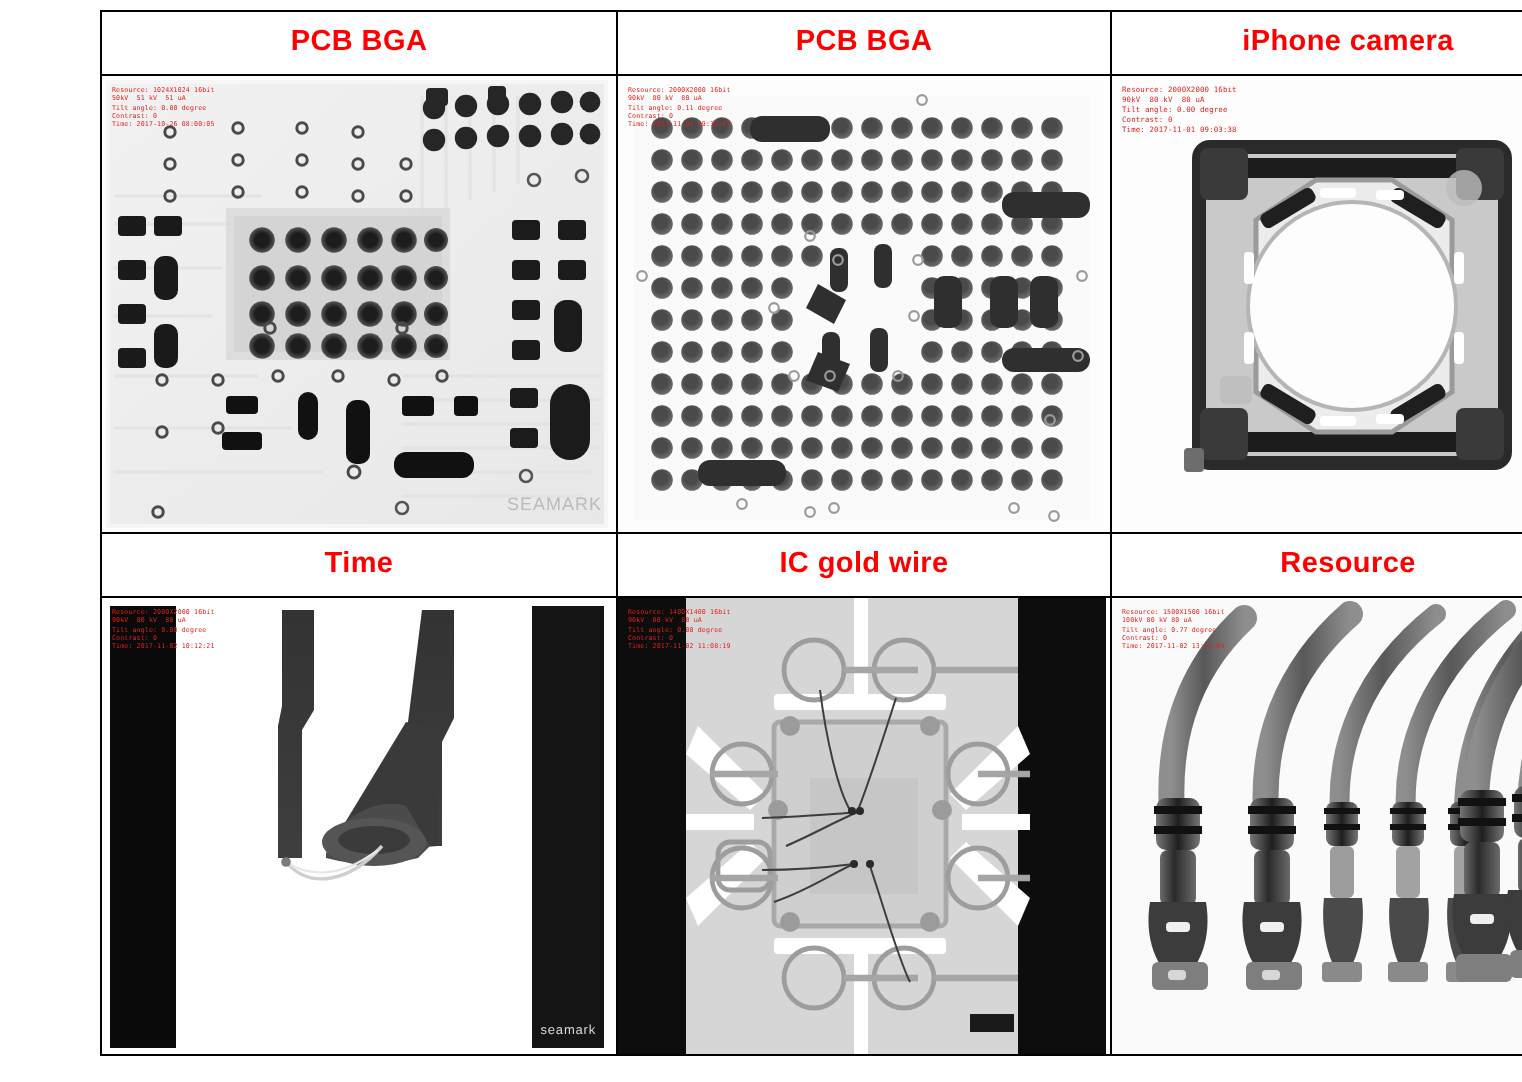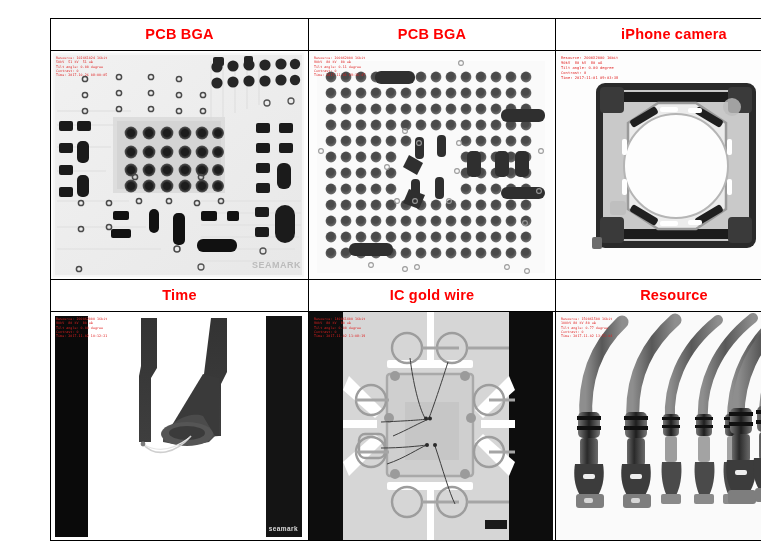--- a/index.html
+++ b/index.html
@@ -1,28 +1,28 @@
 <!DOCTYPE html>
 <html><head>
 <meta charset="utf-8">
 <style>
   html,body{margin:0;padding:0;background:#fff;}
   body{width:761px;height:541px;font-family:"Liberation Sans",sans-serif;overflow:hidden;}
-  .sheet{position:absolute;left:8px;top:18px;width:742px;height:518px;box-sizing:border-box;padding-left:42px;}
+  .sheet{position:absolute;left:8px;top:5px;width:742px;height:518px;box-sizing:border-box;padding-left:42px;}
   table.grid{border-collapse:collapse;width:742px;height:518px;table-layout:fixed;}
   table.grid td{border:1.6px solid #000;padding:0;vertical-align:middle;overflow:hidden;}
   col.c1{width:258px;} col.c2{width:247px;} col.c3{width:237px;}
   tr.hdr td{height:31px;text-align:center;}
   tr.img td{height:228px;}
   .cap{color:#ff0000;font-weight:bold;font-size:14.5px;letter-spacing:.2px;line-height:1;}
   .imgwrap{position:relative;width:100%;height:228px;background:#fff;overflow:hidden;}
   .ovl{position:absolute;left:5px;top:5px;z-index:9;font-family:"DejaVu Sans Mono",monospace;
        font-size:3.3px;line-height:1.32;color:#e02020;white-space:pre;letter-spacing:.02em;}
   .ovl.sz4{font-size:3.7px;}
-  .wm{position:absolute;z-index:9;font-family:"Liberation Sans",sans-serif;font-weight:bold;}
+  .wm{position:absolute;z-index:9;font-family:"Liberation Sans",sans-serif;font-weight:normal;}
   .wm.dark{color:rgba(150,150,150,.55);font-size:9px;letter-spacing:.5px;}
   .wm.light{color:rgba(235,235,235,.9);font-size:6.5px;letter-spacing:.4px;}
   svg{display:block;}
 </style>
 </head>
 <body>
 
 <div class="sheet">
 <table class="grid">
   <colgroup>

